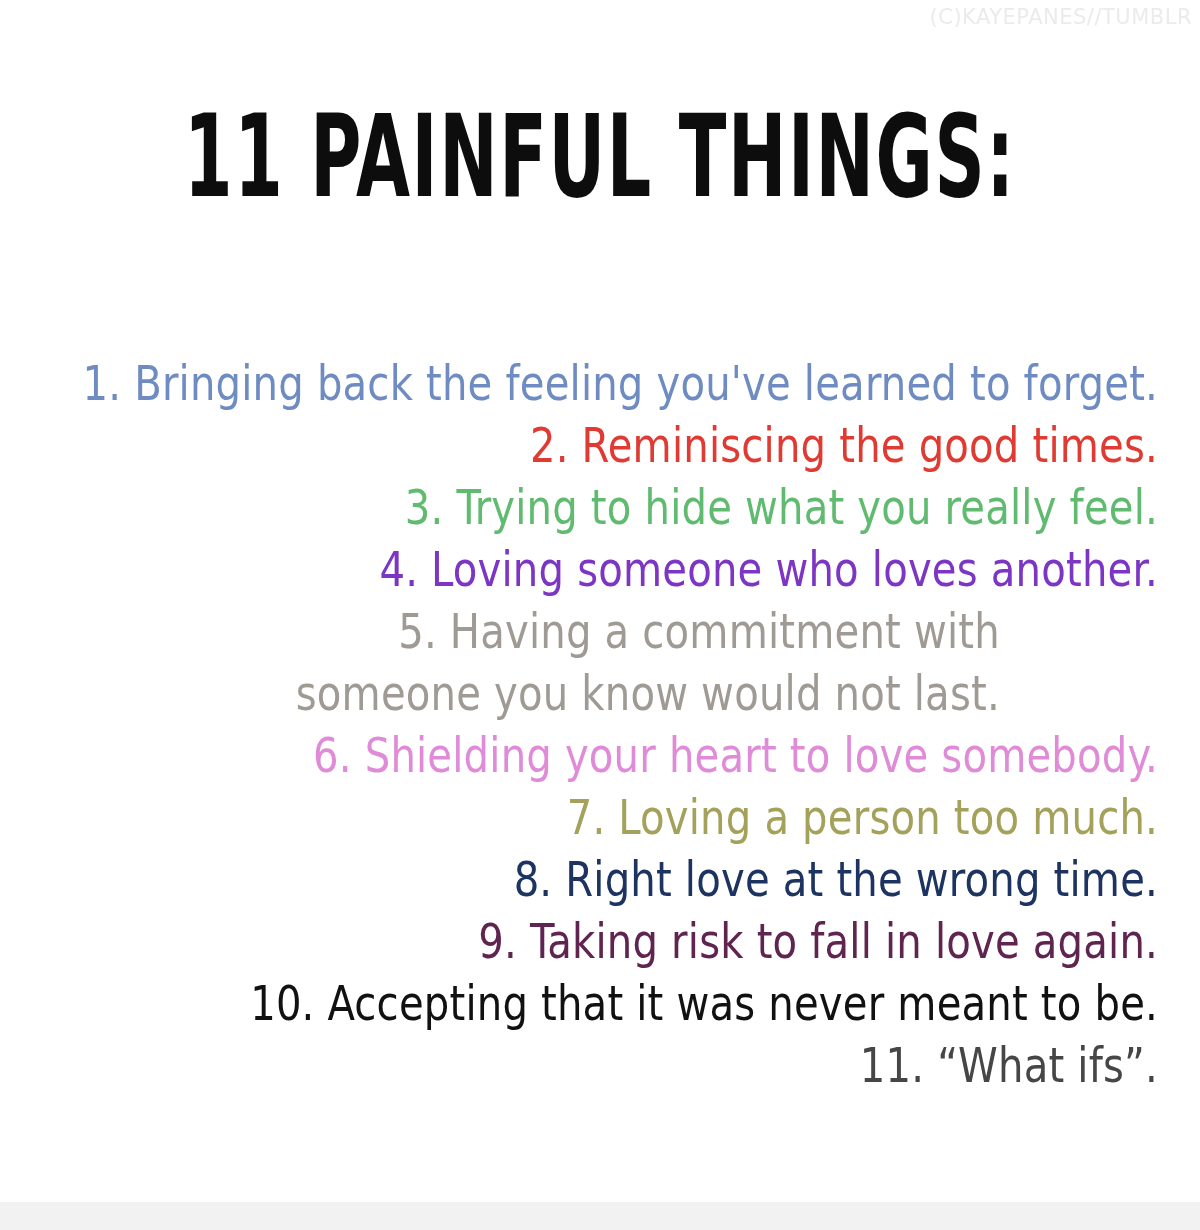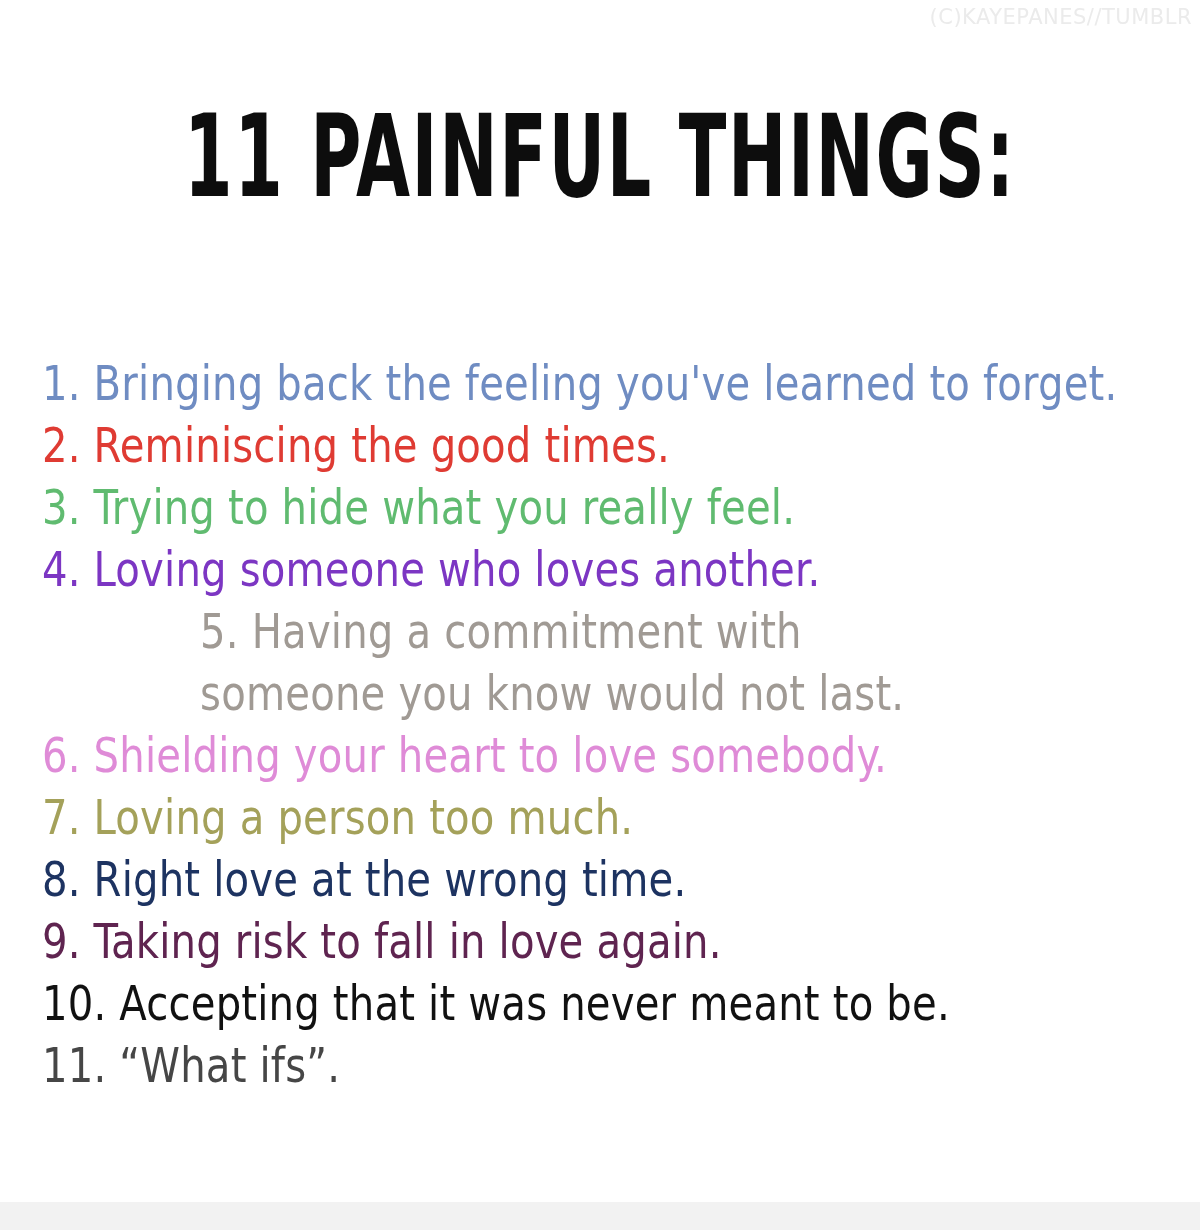--- a/index.html
+++ b/index.html
@@ -55,21 +55,21 @@
     transform-origin:50% 0%;
     white-space:nowrap;
   }
 
   
   #list {
     position:absolute;
     top:352px;
     left:0;
     width:1200px;
-    text-align:left;
+    text-align:right;
   }
 
   .item {
     font-family:"DejaVu Sans Condensed", "Liberation Sans Narrow", "Liberation Sans", sans-serif;
     font-size:48px;
     line-height:62px;
     letter-spacing:0.2px;
     white-space:nowrap;
     transform:scaleX(0.93);
     transform-origin:50% 50%;

